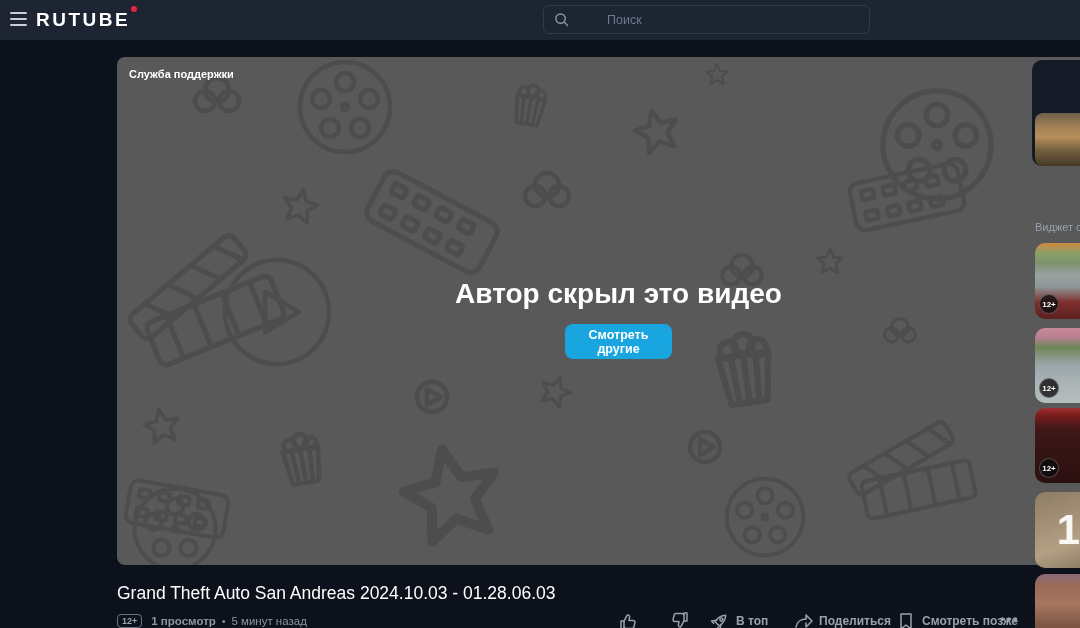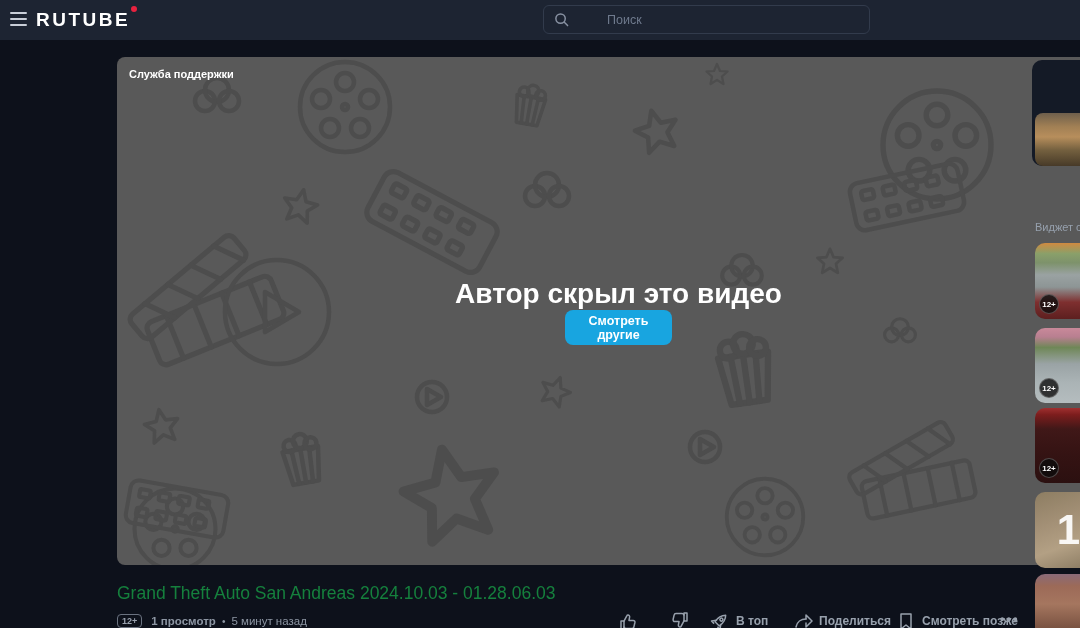--- a/index.html
+++ b/index.html
@@ -19,24 +19,24 @@
 
   
   .player{position:absolute;left:117px;top:57px;width:1003px;height:508px;background:#595959;border-radius:8px;overflow:hidden;}
   .doodles{position:absolute;left:0;top:0;width:905px;height:508px;stroke:#4d4d4d;fill:none;stroke-width:4.5;stroke-linejoin:round;stroke-linecap:round;}
   .support{position:absolute;left:12px;top:11px;color:#fff;font-size:11px;font-weight:700;text-decoration:none;cursor:pointer;}
   .langs{position:absolute;right:12px;top:11px;font-size:11px;font-weight:700;}
   .lang-rus{color:#fff;cursor:pointer;}
   .lang-eng{color:#9b9b9b;margin-left:2px;cursor:pointer;}
   .center-msg{position:absolute;left:0;top:221px;width:100%;text-align:center;}
   .center-msg h2{margin:0;color:#fff;font-size:28px;font-weight:700;}
-  .watch-others{background:#18a5e0;color:#fff;border:none;border-radius:8px;width:107px;height:35px;font-size:12.5px;font-weight:700;cursor:pointer;}
-
-  
-  .video-title{position:absolute;left:117px;top:583px;margin:0;color:#15803d;font-size:17.5px;font-weight:400;}
+  .watch-others{margin-top:14px;background:#18a5e0;color:#fff;border:none;border-radius:8px;width:107px;height:35px;font-size:12.5px;font-weight:700;cursor:pointer;}
+
+  
+  .video-title{position:absolute;left:117px;top:583px;margin:0;color:#ffffff;font-size:17.5px;font-weight:400;}
   .meta{position:absolute;left:117px;top:614px;display:flex;align-items:center;color:#8d96a3;font-size:11.5px;}
   .age-badge{border:1px solid #6a7280;color:#9aa2af;border-radius:4px;font-size:9px;font-weight:700;padding:1px 4px;margin-right:9px;}
   .meta .views{font-weight:700;}
   .meta .dot{margin:0 6px;font-size:10px;}
 
   
   .action{position:absolute;top:611px;display:flex;align-items:center;gap:6px;background:none;border:none;color:#98a1ad;font-size:12px;font-weight:700;cursor:pointer;padding:0;}
   .action svg{stroke:#98a1ad;fill:none;stroke-width:1.5;stroke-linejoin:round;stroke-linecap:round;}
   .a-like{left:618px;} .a-dislike{left:670px;} .a-top{left:710px;} .a-share{left:793px;} .a-later{left:896px;} .a-more{left:1000px;letter-spacing:2px;font-size:13px;}
 

